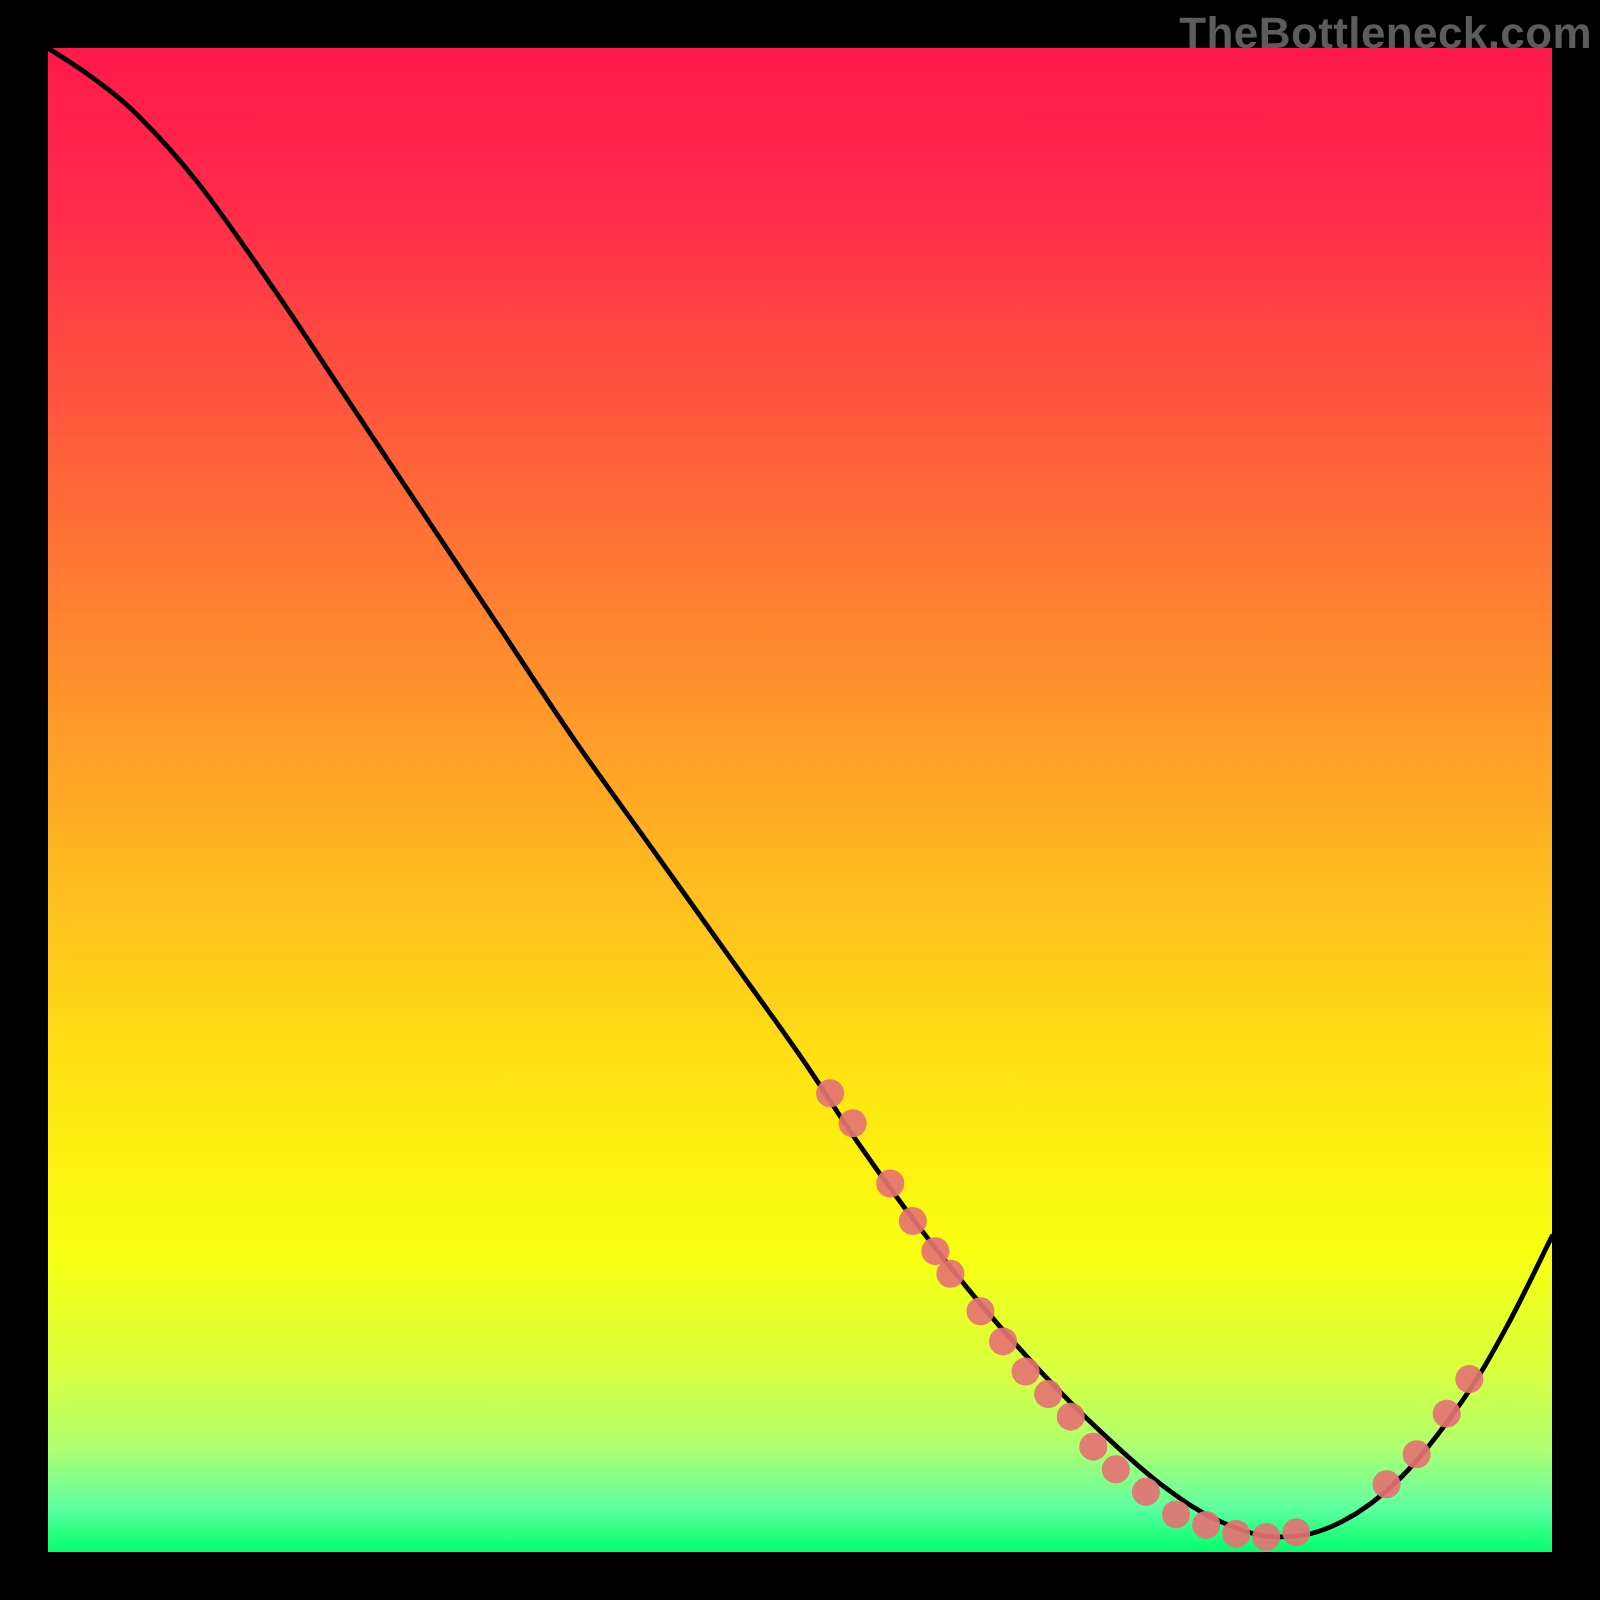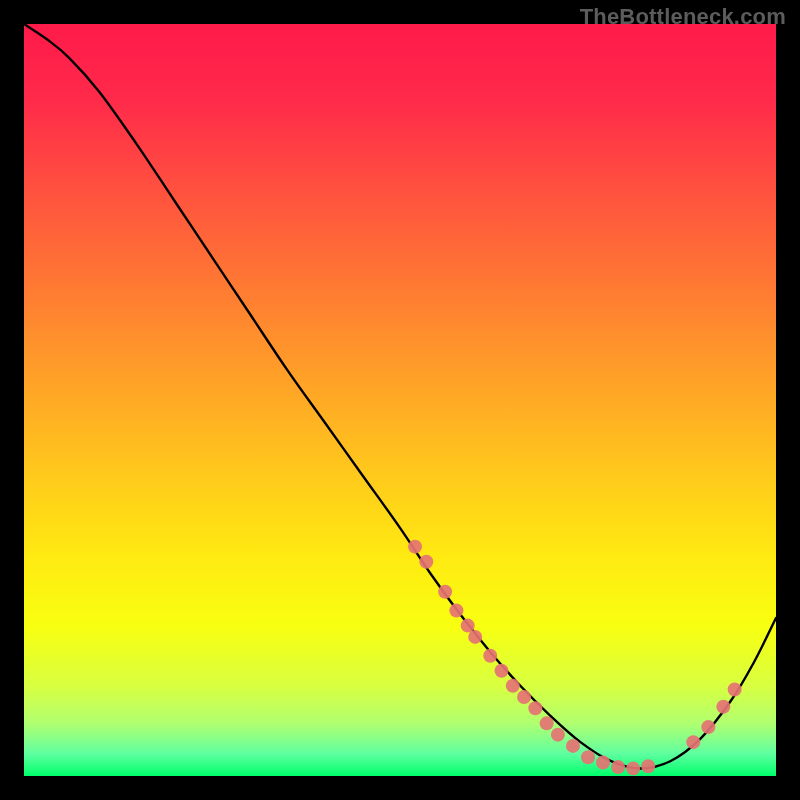--- a/index.html
+++ b/index.html
@@ -26,21 +26,21 @@
       #f8ff10 80%,
       #d8ff40 88%,
       #b0ff70 93%,
       #60ffa0 97%,
       #00ff6b 100%
     );
   }
   .watermark {
     position: absolute;
     top: 4px;
-    right: 14px;
+    right: 4px;
     font-family: Arial, Helvetica, sans-serif;
     font-size: 22px;
     font-weight: bold;
     color: #5c5c5c;
     letter-spacing: 0.2px;
     user-select: none;
   }
   svg.overlay {
     position: absolute;
     left: 24px;

